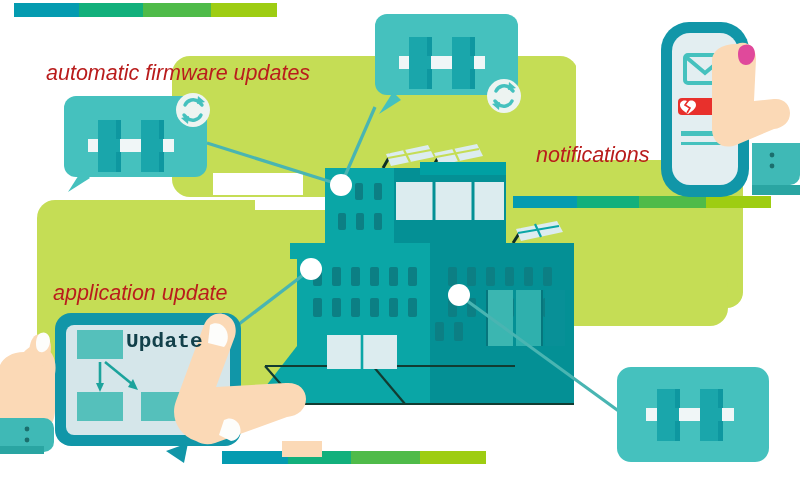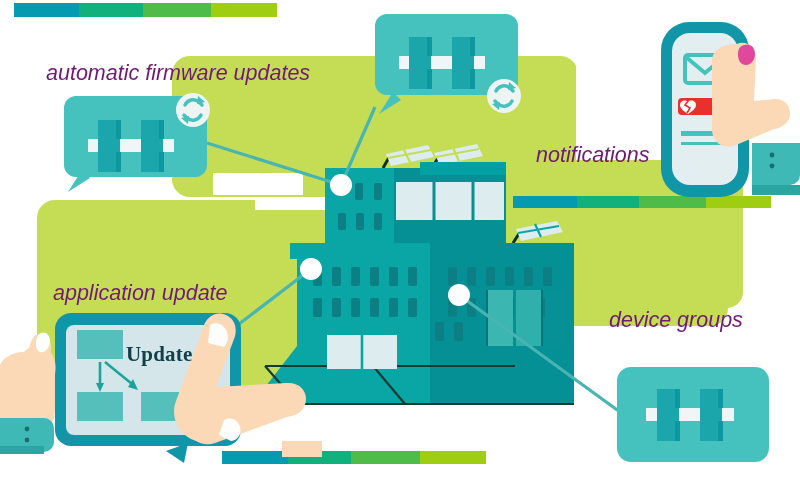--- a/index.html
+++ b/index.html
@@ -11,33 +11,33 @@
     font-family: "Liberation Sans", sans-serif;
     overflow: hidden;
     position: relative;
   }
   #stage { position: absolute; inset: 0; }
   svg.root { position: absolute; left: 0; top: 0; }
   .label {
     position: absolute;
     font-family: "Liberation Sans", sans-serif;
     font-style: italic;
-    color: #701a75;
+    color: #b91c1c;
     white-space: nowrap;
     line-height: 1;
   }
   #lbl-firmware { left: 46px;  top: 63px;  font-size: 21.5px; }
   #lbl-appupd   { left: 53px;  top: 283px; font-size: 21.5px; }
   #lbl-notif    { left: 536px; top: 145px; font-size: 21.5px; }
   #lbl-devgrp   { left: 609px; top: 310px; font-size: 21.5px; }
   #lbl-update {
     position: absolute;
-    left: 126px; top: 344px;
+    left: 126px; top: 331px;
     font-size: 21px; font-weight: bold;
-    font-family: Liberation Serif, serif;
+    font-family: Liberation Mono, monospace;
     color: #12404a;
     letter-spacing: .2px;
     line-height: 1;
   }
 </style>
 </head>
 <body>
 
 <div id="stage">
 
@@ -311,16 +311,15 @@
     <path d="M752 143 h48 v32 a10 10 0 0 1 -10 10 h-38 z" fill="#3fb9b6"></path>
     <circle cx="772" cy="155" r="2.4" fill="#1b6e6d"></circle>
     <circle cx="772" cy="166" r="2.4" fill="#1b6e6d"></circle>
     <path d="M752 185 h48 v10 h-48 z" fill="#2aa5a2"></path>
   </g>
 </svg>
 
 <div class="label" id="lbl-firmware">automatic firmware updates</div>
 <div class="label" id="lbl-appupd">application update</div>
 <div class="label" id="lbl-notif">notifications</div>
-<div class="label" id="lbl-devgrp">device groups</div>
 <div id="lbl-update">Update</div>
 
 </div>
 
 </body></html>

